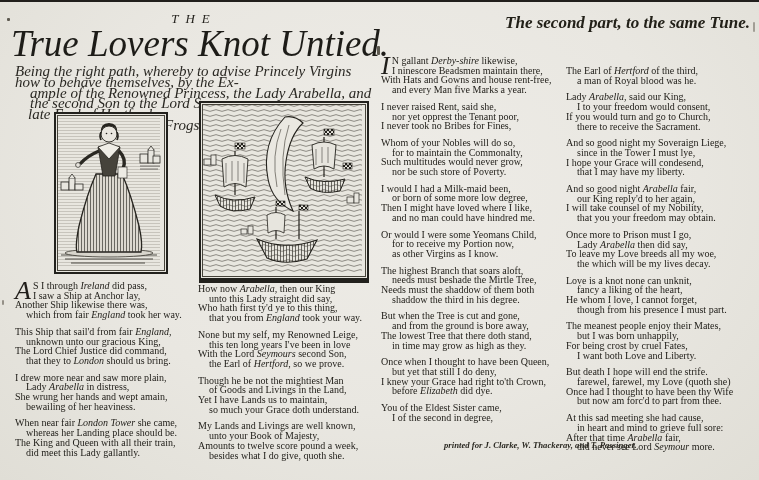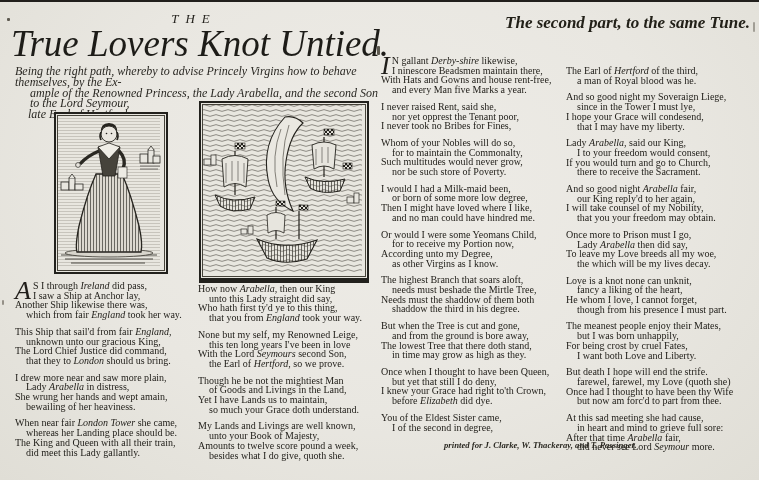--- a/index.html
+++ b/index.html
@@ -14,21 +14,21 @@
   .kicker{
     position:absolute;left:0;top:11px;width:388px;text-align:center;
     font-style:italic;font-size:13px;letter-spacing:7px;color:#26241f;
   }
   .title{
     position:absolute;left:4px;top:22px;width:392px;text-align:center;
     font-style:italic;font-size:37px;white-space:nowrap;color:#1d1c18;font-family:Liberation Serif, serif;
   }
   .subtitle{
     position:absolute;left:15px;top:66px;width:364px;
-    font-style:italic;font-size:12px;line-height:10.8px;color:#2a2823;
+    font-style:italic;font-size:15px;line-height:10.8px;color:#2a2823;
   }
   .sub2{margin-left:15px;}
   .sub3{margin-left:13px;}
   .tune{display:inline-block;margin-left:84px;}
   .second-part{
     position:absolute;left:398px;top:13px;width:352px;text-align:right;
     font-style:italic;font-weight:bold;font-size:17px;color:#222018;
   }
   .woodcut{
     position:absolute;border:2px solid #22211d;background:#e8e6df;
@@ -261,21 +261,20 @@
       </div>
       <div class="stanza">
         <div class="vline">I would I had a Milk-maid been,</div>
         <div class="vline indent">or born of some more low degree,</div>
         <div class="vline">Then I might have loved where I like,</div>
         <div class="vline indent">and no man could have hindred me.</div>
       </div>
       <div class="stanza">
         <div class="vline">Or would I were some Yeomans Child,</div>
         <div class="vline indent">for to receive my Portion now,</div>
-        <div class="vline">According unto my Degree,</div>
         <div class="vline indent">as other Virgins as I know.</div>
       </div>
       <div class="stanza">
         <div class="vline">The highest Branch that soars aloft,</div>
         <div class="vline indent">needs must beshade the Mirtle Tree,</div>
         <div class="vline">Needs must the shaddow of them both</div>
         <div class="vline indent">shaddow the third in his degree.</div>
       </div>
       <div class="stanza">
         <div class="vline">But when the Tree is cut and gone,</div>
@@ -293,32 +292,32 @@
         <div class="vline">You of the Eldest Sister came,</div>
         <div class="vline indent">I of the second in degree,</div>
       </div>
     </div>
   <div class="col col-4">
       <div class="stanza">
         <div class="vline">The Earl of <i>Hertford</i> of the third,</div>
         <div class="vline indent">a man of Royal blood was he.</div>
       </div>
       <div class="stanza">
+        <div class="vline">Lady <i>Arabella</i>, said our King,</div>
+        <div class="vline indent">I to your freedom would consent,</div>
+        <div class="vline">If you would turn and go to Church,</div>
+        <div class="vline indent">there to receive the Sacrament.</div>
+      </div>
+      <div class="stanza">
         <div class="vline">And so good night my Soveraign Liege,</div>
         <div class="vline indent">since in the Tower I must lye,</div>
         <div class="vline">I hope your Grace will condesend,</div>
         <div class="vline indent">that I may have my liberty.</div>
       </div>
       <div class="stanza">
-        <div class="vline">Lady <i>Arabella</i>, said our King,</div>
-        <div class="vline indent">I to your freedom would consent,</div>
-        <div class="vline">If you would turn and go to Church,</div>
-        <div class="vline indent">there to receive the Sacrament.</div>
-      </div>
-      <div class="stanza">
         <div class="vline">And so good night <i>Arabella</i> fair,</div>
         <div class="vline indent">our King reply'd to her again,</div>
         <div class="vline">I will take counsel of my Nobility,</div>
         <div class="vline indent">that you your freedom may obtain.</div>
       </div>
       <div class="stanza">
         <div class="vline">Once more to Prison must I go,</div>
         <div class="vline indent">Lady <i>Arabella</i> then did say,</div>
         <div class="vline">To leave my Love breeds all my woe,</div>
         <div class="vline indent">the which will be my lives decay.</div>

